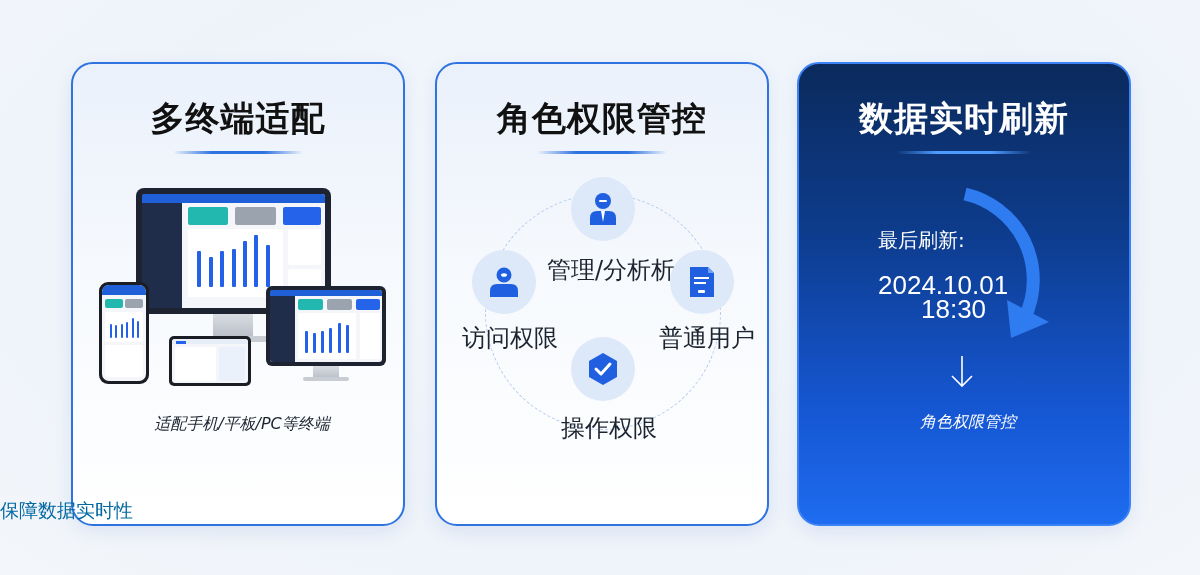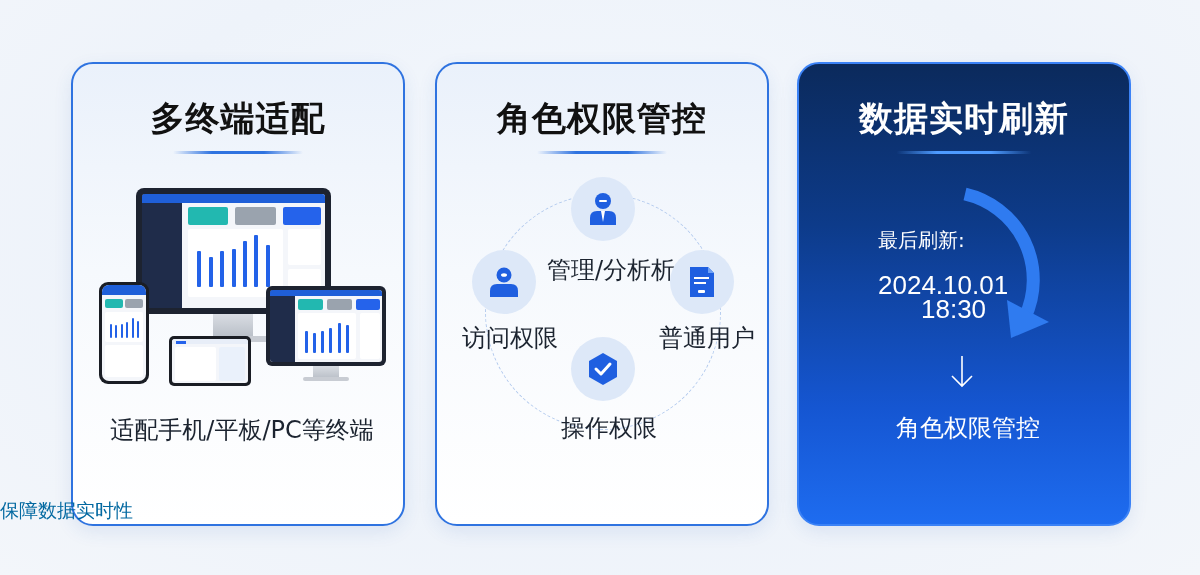--- a/index.html
+++ b/index.html
@@ -46,22 +46,23 @@
     border-radius: 2px;
   }
   .c3 .title-underline {
     width: 135px;
     background: linear-gradient(90deg, rgba(80,150,255,0) 0%, #4e9bff 30%, #4e9bff 70%, rgba(80,150,255,0) 100%);
   }
   .card-caption {
     position: absolute;
     left: 8px; right: 0;
     text-align: center;
-    font-size: 24px;
+    font-size: 16px;
     color: #1c2430;
+    font-style: italic;
   }
 
   
   .monitor {
     position: absolute;
     left: 63px; top: 124px;
     width: 195px; height: 126px;
     background: #1d2330;
     border-radius: 8px;
     padding: 6px;

